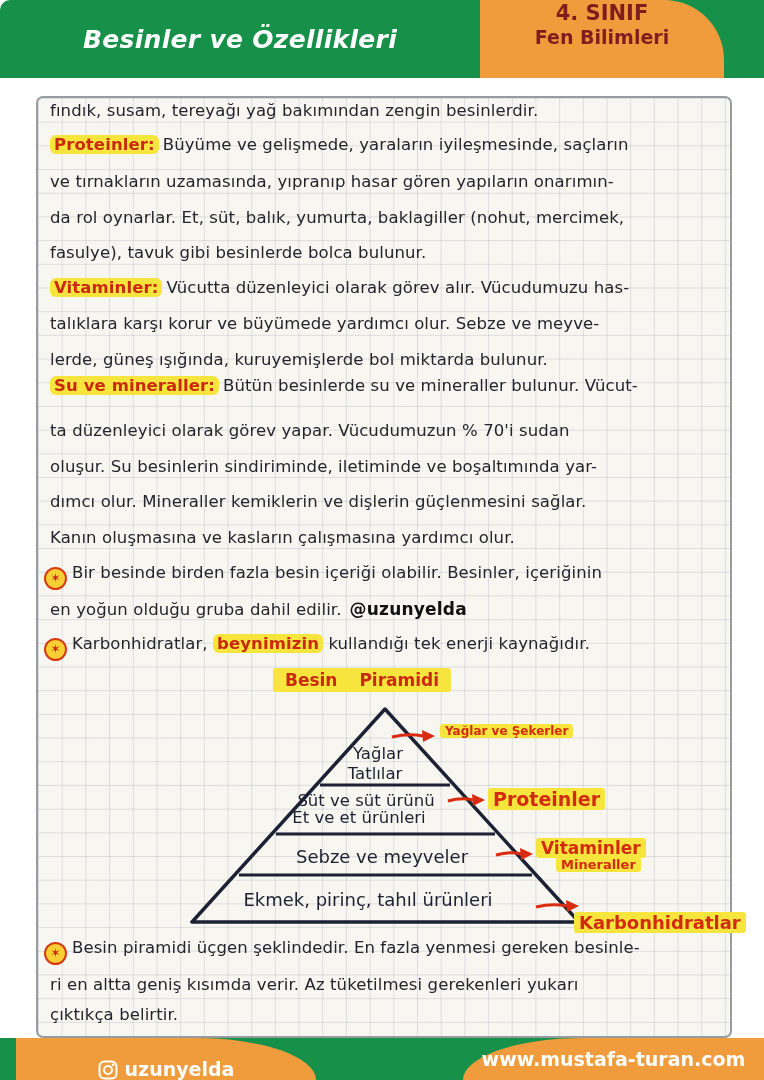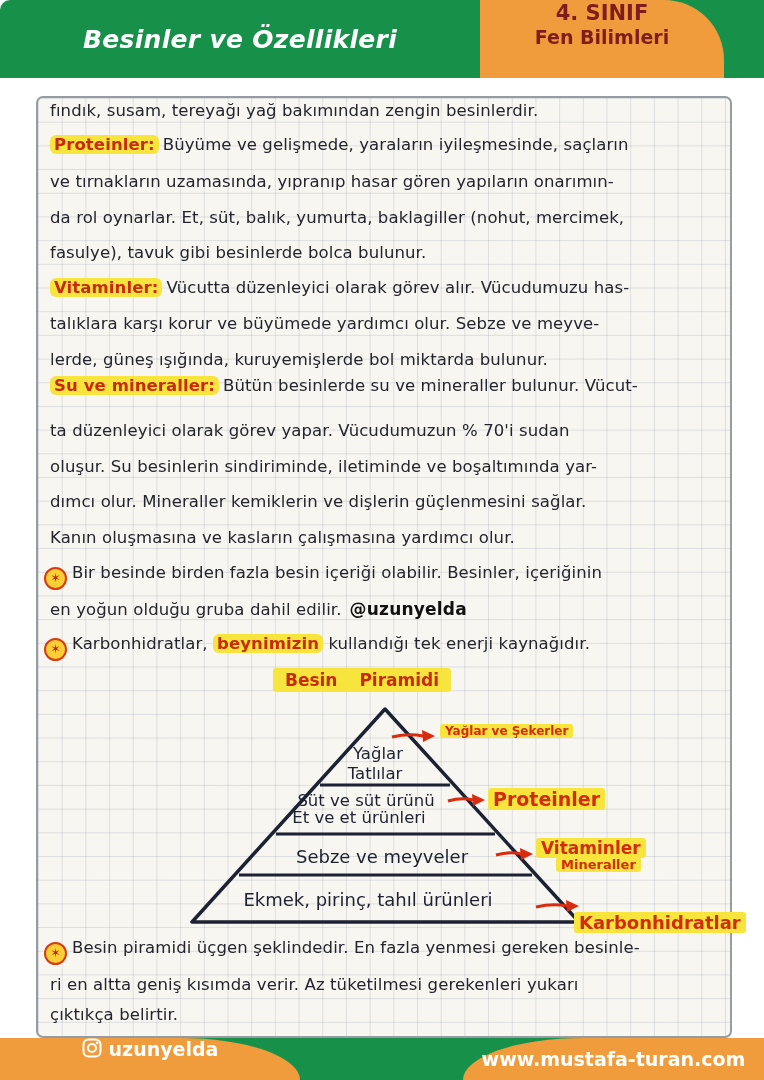--- a/index.html
+++ b/index.html
@@ -35,22 +35,22 @@
   
   .pyr-title{position:absolute;left:324px;top:570px;transform:translateX(-50%);
     background:#f7e53e;color:#c92a0e;font-weight:bold;font-size:17px;padding:2px 12px;border-radius:3px;word-spacing:16px;white-space:nowrap;}
   .pyr-svg{position:absolute;left:0;top:0;}
   .lvl{position:absolute;transform:translateX(-50%);white-space:nowrap;color:#1d2130;font-size:16.5px;}
   .side-label{position:absolute;white-space:nowrap;background:#f7e53e;color:#d22b0e;font-weight:bold;
     padding:0 5px;border-radius:3px;}
   .arrow{position:absolute;}
   
   .footer-band{position:absolute;left:0;top:1038px;width:764px;height:42px;background:#17914a;}
-  .footer-left{position:absolute;left:0;top:1038px;width:300px;height:42px;background:#f09c3c;border-top-right-radius:120px 42px;
-    display:flex;align-items:flex-start;justify-content:center;gap:7px;color:#fff;font-weight:bold;font-size:19px;}
+  .footer-left{position:absolute;left:16px;top:1038px;width:300px;height:42px;background:#f09c3c;border-top-right-radius:120px 42px;
+    display:flex;align-items:flex-end;justify-content:center;gap:7px;color:#fff;font-weight:bold;font-size:19px;}
   .footer-right{position:absolute;left:463px;top:1038px;width:301px;height:42px;background:#f09c3c;border-top-left-radius:120px 42px;
     display:flex;align-items:center;justify-content:center;color:#fff;font-weight:bold;font-size:19px;}
 </style>
 </head>
 <body>
 
 <div class="header-band">
   <div class="header-title">Besinler ve Özellikleri</div>
   <div class="header-badge">
     <div class="badge-grade">4. SINIF</div>

